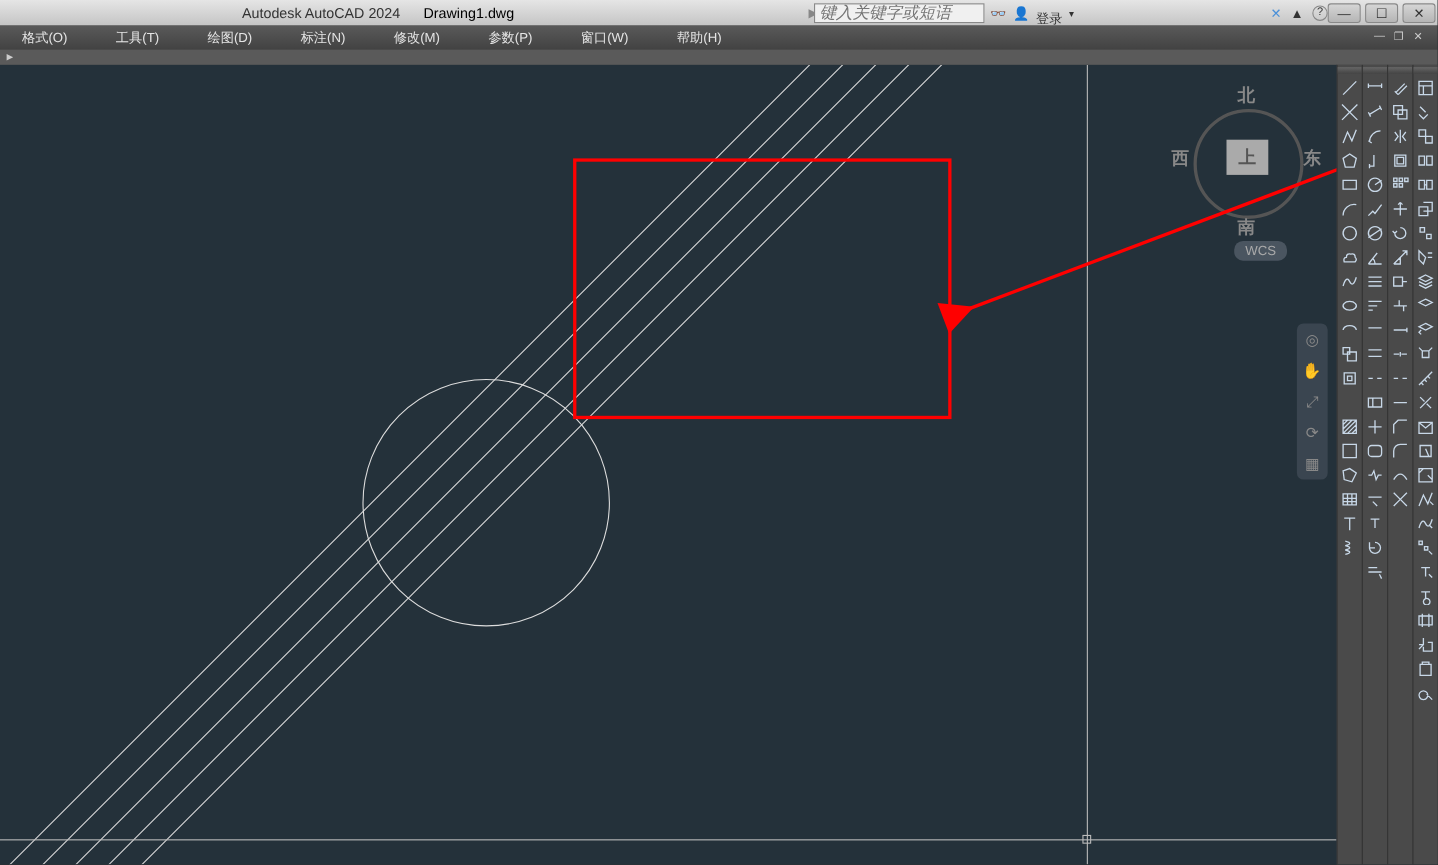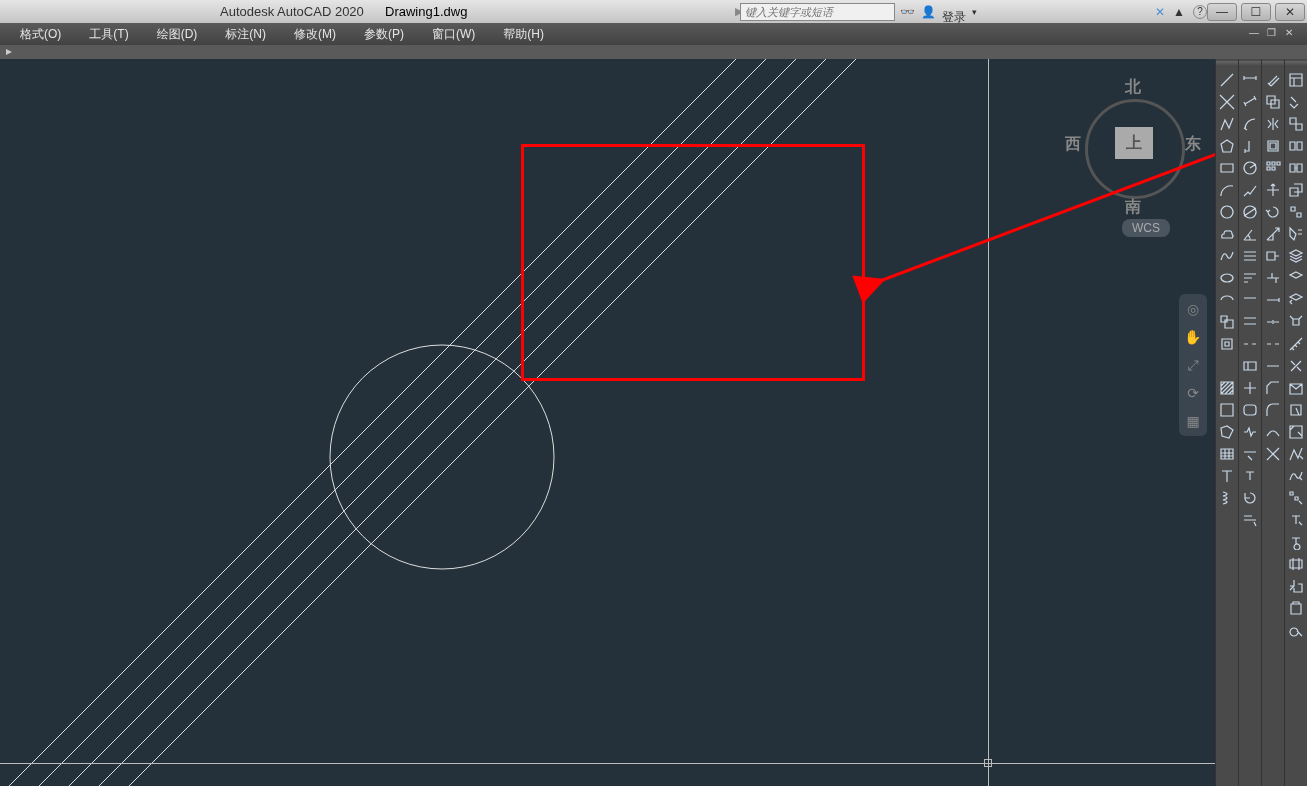--- a/index.html
+++ b/index.html
@@ -2,28 +2,28 @@
 <html><head>
 <meta charset="utf-8">
 <style>
 * { margin: 0; padding: 0; box-sizing: border-box; }
 body { font-family: "Microsoft YaHei", sans-serif; background: #333; overflow: hidden; width: 1307px; height: 786px; position: relative; }
 
 .titlebar { height: 23px; background: linear-gradient(#e5e5e5, #c5c5c5); display: flex; align-items: center; font-size: 12px; color: #333; position: relative; }
 .titlebar-left { display: flex; align-items: center; gap: 4px; padding-left: 4px; }
 .app-title { position: absolute; left: 220px; font-size: 13px; }
 .doc-title { position: absolute; left: 385px; font-size: 13px; color: #000; }
-.titlebar-search { position: absolute; left: 740px; width: 155px; height: 18px; background: #f0f0f0; border: 1px solid #888; font-size: 11px; padding: 0 4px; color: #888; font-style: italic; }
+.titlebar-search { position: absolute; left: 740px; width: 155px; height: 18px; background: #f0f0f0; border: 1px solid #888; font-size: 15px; padding: 0 4px; color: #888; font-style: italic; }
 .titlebar-icons { position: absolute; left: 900px; display: flex; gap: 6px; align-items: center; font-size: 12px; }
 .login-text { font-size: 12px; margin-top: 12px; }
 .titlebar-right { position: absolute; right: 100px; display: flex; gap: 8px; align-items: center; }
 .window-controls { position: absolute; right: 0; display: flex; }
 .window-btn { width: 30px; height: 18px; background: linear-gradient(#d5d5d5, #b5b5b5); border: 1px solid #888; border-radius: 3px; display: flex; align-items: center; justify-content: center; font-size: 12px; margin: 0 2px; cursor: pointer; }
 
-.menubar { height: 22px; background: linear-gradient(#5a5a5a, #424242); display: flex; align-items: center; padding: 0 6px; gap: 0; font-size: 12px; color: #e5e5e5; }
+.menubar { height: 22px; background: linear-gradient(#5a5a5a, #424242); display: flex; align-items: center; padding: 0 6px; gap: 16px; font-size: 12px; color: #e5e5e5; }
 .menu-item { padding: 2px 14px; cursor: pointer; }
 .menubar-right { position: absolute; right: 8px; display: flex; gap: 4px; }
 .menubar-btn { width: 14px; height: 14px; color: #ccc; font-size: 10px; cursor: pointer; }
 
 .ribbon-area { height: 14px; background: #5a5a5a; position: relative; }
 .ribbon-arrow { position: absolute; left: 4px; top: 2px; width: 10px; height: 10px; }
 
 .main-area { position: absolute; top: 59px; left: 0; right: 0; bottom: 0; display: flex; }
 
 .canvas { flex: 1; background: #24313a; position: relative; overflow: hidden; }
@@ -54,21 +54,21 @@
 .annotation-box { position: absolute; border: 3px solid red; pointer-events: none; }
 .annotation-arrow { position: absolute; pointer-events: none; }
 </style>
 </head>
 <body>
 
 <div class="titlebar">
   <div class="titlebar-left">
     <span style="width:50px"></span>
   </div>
-  <span class="app-title">Autodesk AutoCAD 2020</span>
+  <span class="app-title">Autodesk AutoCAD 2024</span>
   <span class="doc-title">Drawing1.dwg</span>
   <span style="position:absolute;left:735px;color:#888;font-size:11px">▶</span>
   <input class="titlebar-search" placeholder="键入关键字或短语" style="">
   <div class="titlebar-icons">
     <span style="cursor:pointer">👓</span>
     <span style="cursor:pointer">👤</span>
     <span class="login-text" style="cursor:pointer">登录</span>
     <span style="font-size:9px">▾</span>
   </div>
   <div class="titlebar-right">

